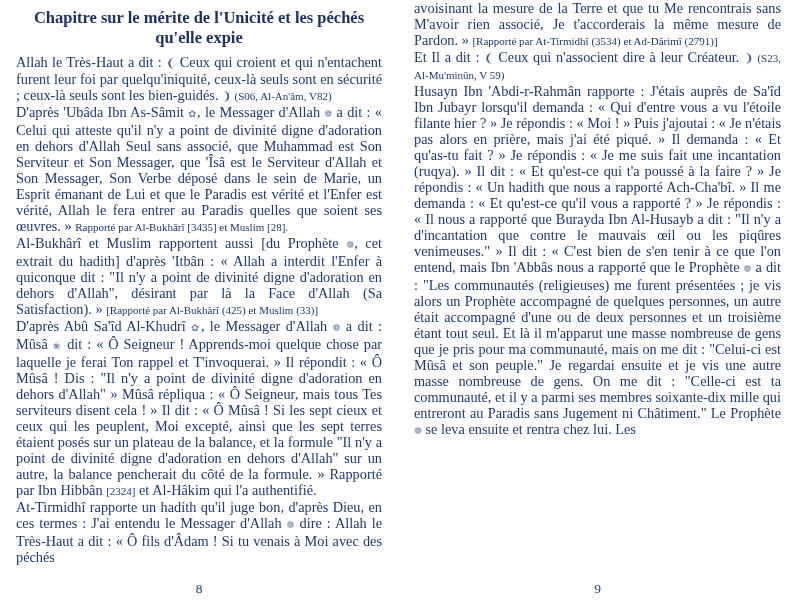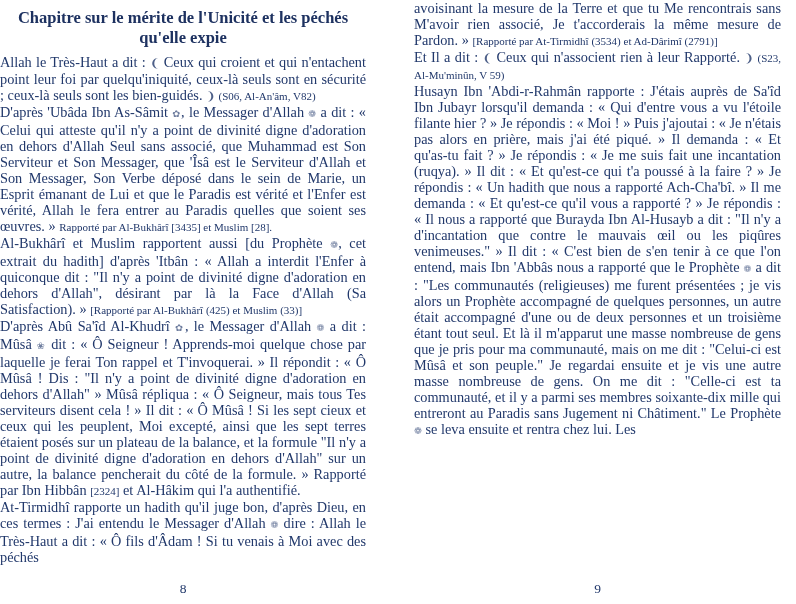--- a/index.html
+++ b/index.html
@@ -3,21 +3,21 @@
 <meta charset="utf-8">
 <title>Document</title>
 <style>
   html,body{margin:0;padding:0}
   body{
     width:796px;height:604px;position:relative;overflow:hidden;
     background:#ffffff;color:#21386b;
     font-family:"Liberation Serif","DejaVu Serif",serif;
   }
   .page{position:absolute;top:0;height:604px;background:#ffffff}
-  #page-left{left:0;width:366px}
+  #page-left{left:16px;width:366px}
   #page-right{left:414px;width:367px}
   .page-body{height:572px;overflow:hidden}
   .heading{
     font-weight:700;text-align:center;color:#1d3160;
     font-size:16.5px;line-height:20px;margin:8px 4px 6px 4px;
   }
   .para{text-align:justify;font-size:14.3px;line-height:16px;margin:0}
   .body-run{}
   .ref-run{font-size:11px}
   .sym-run{font-size:9.5px;opacity:.65;font-family:"DejaVu Sans",sans-serif}
@@ -26,29 +26,29 @@
     position:absolute;bottom:7px;left:0;width:100%;
     text-align:center;font-size:13.5px;color:#21386b;
   }
 </style>
 </head>
 <body>
 
 <div class="page" id="page-left">
   <div class="page-body">
       <div class="heading">Chapitre sur le mérite de l'Unicité et les péchés qu'elle expie</div>
-      <div class="para"><span class="body-run">Allah le Très-Haut a dit : </span><span class="qmark-run">❨</span><span class="body-run"> Ceux qui croient et qui n'entachent point leur foi par quelqu'iniquité, ceux-là seuls sont en sécurité ; ceux-là seuls sont les bien-guidés. </span><span class="qmark-run">❩</span><span class="ref-run"> (S06, Al-An'âm, V82)</span></div>
+      <div class="para"><span class="body-run">Allah le Très-Haut a dit : </span><span class="qmark-run">❨</span><span class="body-run"> Ceux qui croient et qui n'entachent furent leur foi par quelqu'iniquité, ceux-là seuls sont en sécurité ; ceux-là seuls sont les bien-guidés. </span><span class="qmark-run">❩</span><span class="ref-run"> (S06, Al-An'âm, V82)</span></div>
       <div class="para"><span class="body-run">D'après 'Ubâda Ibn As-Sâmit </span><span class="sym-run">✿</span><span class="body-run">, le Messager d'Allah </span><span class="sym-run">❁</span><span class="body-run"> a dit : « Celui qui atteste qu'il n'y a point de divinité digne d'adoration en dehors d'Allah Seul sans associé, que Muhammad est Son Serviteur et Son Messager, que 'Îsâ est le Serviteur d'Allah et Son Messager, Son Verbe déposé dans le sein de Marie, un Esprit émanant de Lui et que le Paradis est vérité et l'Enfer est vérité, Allah le fera entrer au Paradis quelles que soient ses œuvres. » </span><span class="ref-run">Rapporté par Al-Bukhârî [3435] et Muslim [28].</span></div>
       <div class="para"><span class="body-run">Al-Bukhârî et Muslim rapportent aussi [du Prophète </span><span class="sym-run">❁</span><span class="body-run">, cet extrait du hadith] d'après 'Itbân : « Allah a interdit l'Enfer à quiconque dit : "Il n'y a point de divinité digne d'adoration en dehors d'Allah", désirant par là la Face d'Allah (Sa Satisfaction). » </span><span class="ref-run">[Rapporté par Al-Bukhârî (425) et Muslim (33)]</span></div>
       <div class="para"><span class="body-run">D'après Abû Sa'îd Al-Khudrî </span><span class="sym-run">✿</span><span class="body-run">, le Messager d'Allah </span><span class="sym-run">❁</span><span class="body-run"> a dit : Mûsâ </span><span class="sym-run">❀</span><span class="body-run"> dit : « Ô Seigneur ! Apprends-moi quelque chose par laquelle je ferai Ton rappel et T'invoquerai. » Il répondit : « Ô Mûsâ ! Dis : "Il n'y a point de divinité digne d'adoration en dehors d'Allah" » Mûsâ répliqua : « Ô Seigneur, mais tous Tes serviteurs disent cela ! » Il dit : « Ô Mûsâ ! Si les sept cieux et ceux qui les peuplent, Moi excepté, ainsi que les sept terres étaient posés sur un plateau de la balance, et la formule "Il n'y a point de divinité digne d'adoration en dehors d'Allah" sur un autre, la balance pencherait du côté de la formule. » Rapporté par Ibn Hibbân </span><span class="ref-run">[2324]</span><span class="body-run"> et Al-Hâkim qui l'a authentifié.</span></div>
       <div class="para"><span class="body-run">At-Tirmidhî rapporte un hadith qu'il juge bon, d'après Dieu, en ces termes : J'ai entendu le Messager d'Allah </span><span class="sym-run">❁</span><span class="body-run"> dire : Allah le Très-Haut a dit : « Ô fils d'Âdam ! Si tu venais à Moi avec des péchés</span></div>
     </div>
   <div class="pagenum">8</div>
 </div>
 
 <div class="page" id="page-right">
   <div class="page-body">
       <div class="para"><span class="body-run">avoisinant la mesure de la Terre et que tu Me rencontrais sans M'avoir rien associé, Je t'accorderais la même mesure de Pardon. » </span><span class="ref-run">[Rapporté par At-Tirmidhî (3534) et Ad-Dârimî (2791)]</span></div>
-      <div class="para"><span class="body-run">Et Il a dit : </span><span class="qmark-run">❨</span><span class="body-run"> Ceux qui n'associent rien à leur Rapporté. </span><span class="qmark-run">❩</span><span class="ref-run"> (S23, Al-Mu'minûn, V 59)</span></div>
+      <div class="para"><span class="body-run">Et Il a dit : </span><span class="qmark-run">❨</span><span class="body-run"> Ceux qui n'associent dire à leur Créateur. </span><span class="qmark-run">❩</span><span class="ref-run"> (S23, Al-Mu'minûn, V 59)</span></div>
       <div class="para"><span class="body-run">Husayn Ibn 'Abdi-r-Rahmân rapporte : J'étais auprès de Sa'îd Ibn Jubayr lorsqu'il demanda : « Qui d'entre vous a vu l'étoile filante hier ? » Je répondis : « Moi ! » Puis j'ajoutai : « Je n'étais pas alors en prière, mais j'ai été piqué. » Il demanda : « Et qu'as-tu fait ? » Je répondis : « Je me suis fait une incantation (ruqya). » Il dit : « Et qu'est-ce qui t'a poussé à la faire ? » Je répondis : « Un hadith que nous a rapporté Ach-Cha'bî. » Il me demanda : « Et qu'est-ce qu'il vous a rapporté ? » Je répondis : « Il nous a rapporté que Burayda Ibn Al-Husayb a dit : "Il n'y a d'incantation que contre le mauvais œil ou les piqûres venimeuses." » Il dit : « C'est bien de s'en tenir à ce que l'on entend, mais Ibn 'Abbâs nous a rapporté que le Prophète </span><span class="sym-run">❁</span><span class="body-run"> a dit : "Les communautés (religieuses) me furent présentées ; je vis alors un Prophète accompagné de quelques personnes, un autre était accompagné d'une ou de deux personnes et un troisième étant tout seul. Et là il m'apparut une masse nombreuse de gens que je pris pour ma communauté, mais on me dit : "Celui-ci est Mûsâ et son peuple." Je regardai ensuite et je vis une autre masse nombreuse de gens. On me dit : "Celle-ci est ta communauté, et il y a parmi ses membres soixante-dix mille qui entreront au Paradis sans Jugement ni Châtiment." Le Prophète </span><span class="sym-run">❁</span><span class="body-run"> se leva ensuite et rentra chez lui. Les</span></div>
     </div>
   <div class="pagenum">9</div>
 </div>
 
 </body></html>

